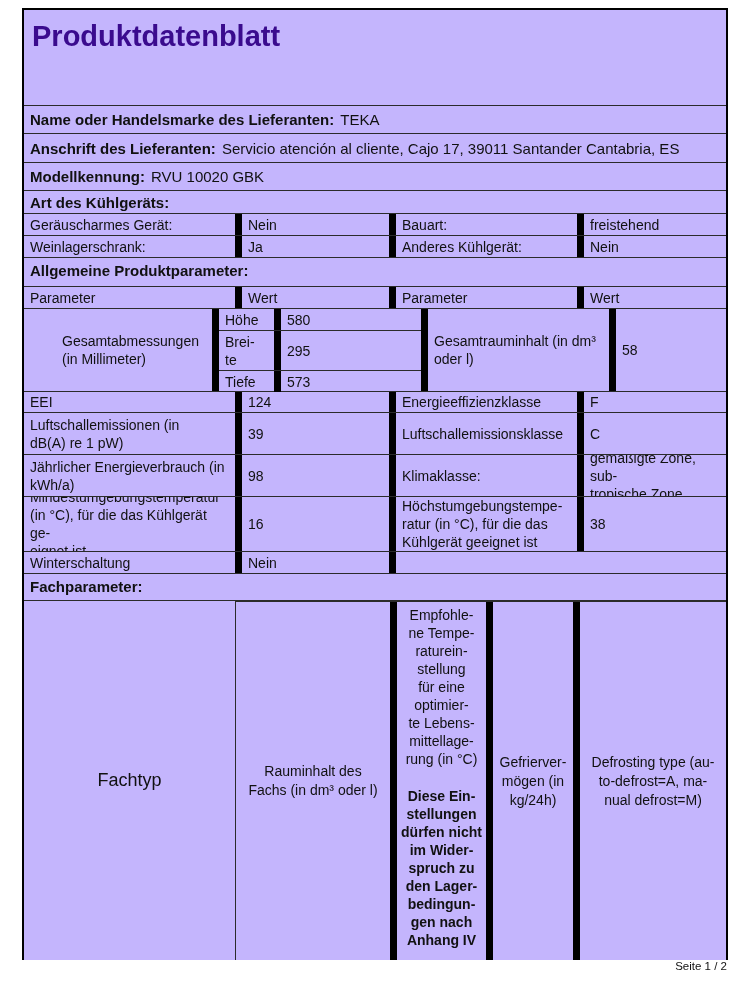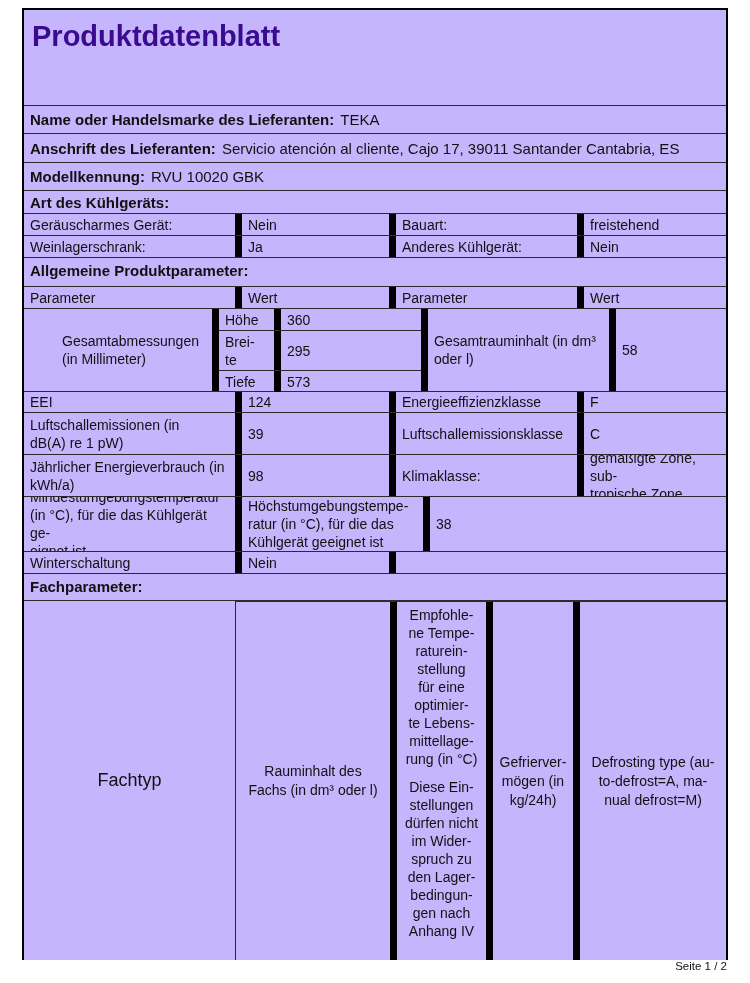--- a/index.html
+++ b/index.html
@@ -25,21 +25,21 @@
   .dimrow{display:flex;box-sizing:border-box;border-top:1px solid #2b2b2b;flex:0 0 auto;}
   .dimrow.first{border-top:none;}
   .fach-split{display:flex;border-top:1px solid #2b2b2b;box-sizing:border-box;}
   .fach-left{width:211px;box-sizing:border-box;display:flex;align-items:center;justify-content:center;text-align:center;font-size:18px;}
   .fach-right{flex:1;border-left:1px solid #2b2b2b;display:flex;flex-direction:column;box-sizing:border-box;}
   .fach-hdr{height:24px;display:flex;align-items:center;justify-content:center;font-size:14px;box-sizing:border-box;}
   .fach-body{border-top:1px solid #2b2b2b;display:flex;flex:1;box-sizing:border-box;}
   .fach-cell{box-sizing:border-box;display:flex;align-items:center;justify-content:center;
              text-align:center;font-size:14px;line-height:19px;overflow:hidden;}
   .fach-cell.colstack{flex-direction:column;justify-content:flex-start;padding-top:4px;line-height:18px;}
-  .para2{margin-top:10px;}
+  .para2{margin-top:19px;font-weight:bold;}
   .footer{position:absolute;right:23px;top:960px;font-size:11.5px;color:#111;}
 </style>
 </head>
 <body>
 
 <div class="page">
   <div class="doc">
 
     <div class="head">
       <div class="title" style="color: rgb(58, 11, 142);">Produktdatenblatt</div>
@@ -89,21 +89,21 @@
       <div class="c w3 bl">Parameter</div>
       <div class="c w4 bl">Wert</div>
     </div>
 
     <div class="r" style="height:83px">
       <div class="c wa pre">Gesamtabmessungen
 (in Millimeter)</div>
       <div class="dimsub bl">
         <div class="dimrow first" style="height:21px">
           <div class="c wb">Höhe</div>
-          <div class="c bl" style="flex:1">360</div>
+          <div class="c bl" style="flex:1">580</div>
         </div>
         <div class="dimrow" style="height:40px">
           <div class="c wb pre">Brei-
 te</div>
           <div class="c bl" style="flex:1">295</div>
         </div>
         <div class="dimrow" style="height:22px">
           <div class="c wb">Tiefe</div>
           <div class="c bl" style="flex:1">573</div>
         </div>
@@ -131,20 +131,21 @@
 kWh/a)</div>
       <div class="c w2 bl">98</div>
       <div class="c w3 bl">Klimaklasse:</div>
       <div class="c w4 bl pre">gemäßigte Zone, sub-
 tropische Zone</div>
     </div>
     <div class="r" style="height:55px">
       <div class="c w1 pre">Mindestumgebungstemperatur
 (in °C), für die das Kühlgerät ge-
 eignet ist</div>
+      <div class="c w2 bl">16</div>
       <div class="c w3 bl pre">Höchstumgebungstempe-
 ratur (in °C), für die das
 Kühlgerät geeignet ist</div>
       <div class="c w4 bl">38</div>
     </div>
     <div class="r" style="height:22px">
       <div class="c w1">Winterschaltung</div>
       <div class="c w2 bl">Nein</div>
       <div class="c bl" style="flex:1"></div>
     </div>

